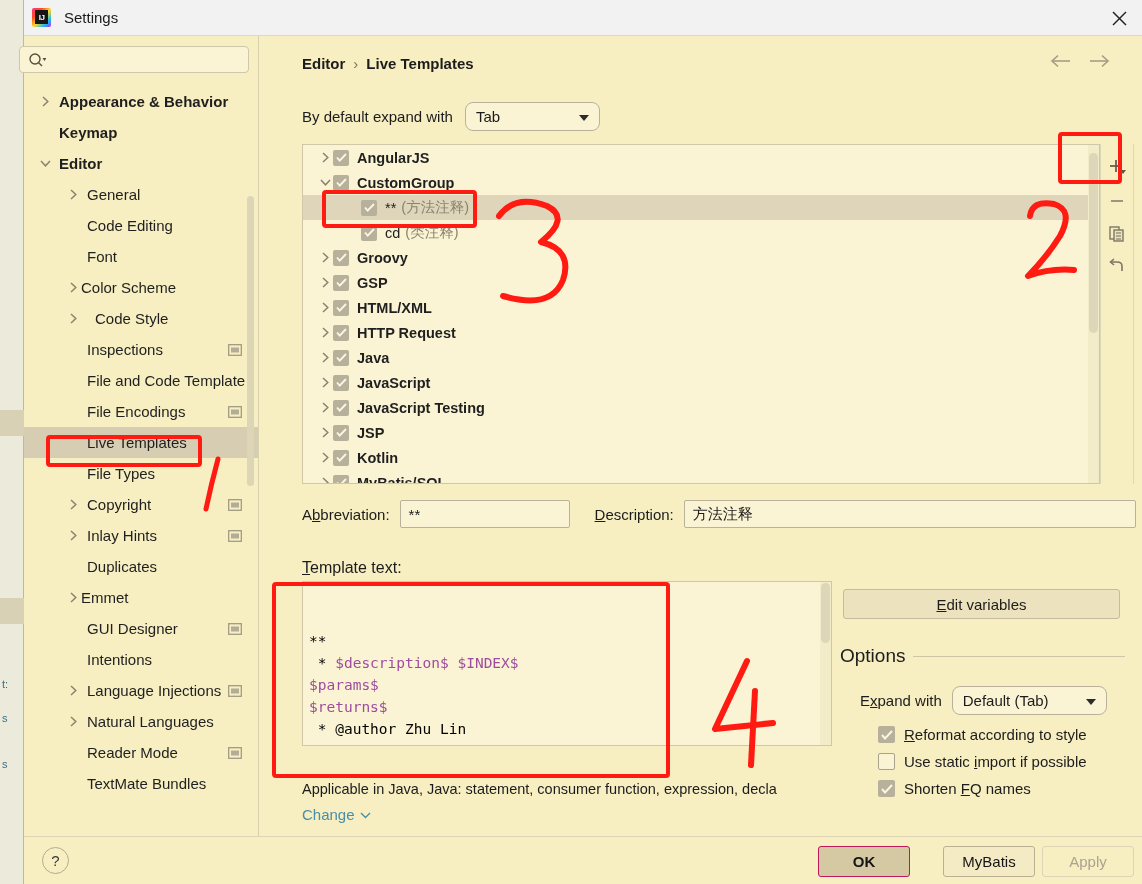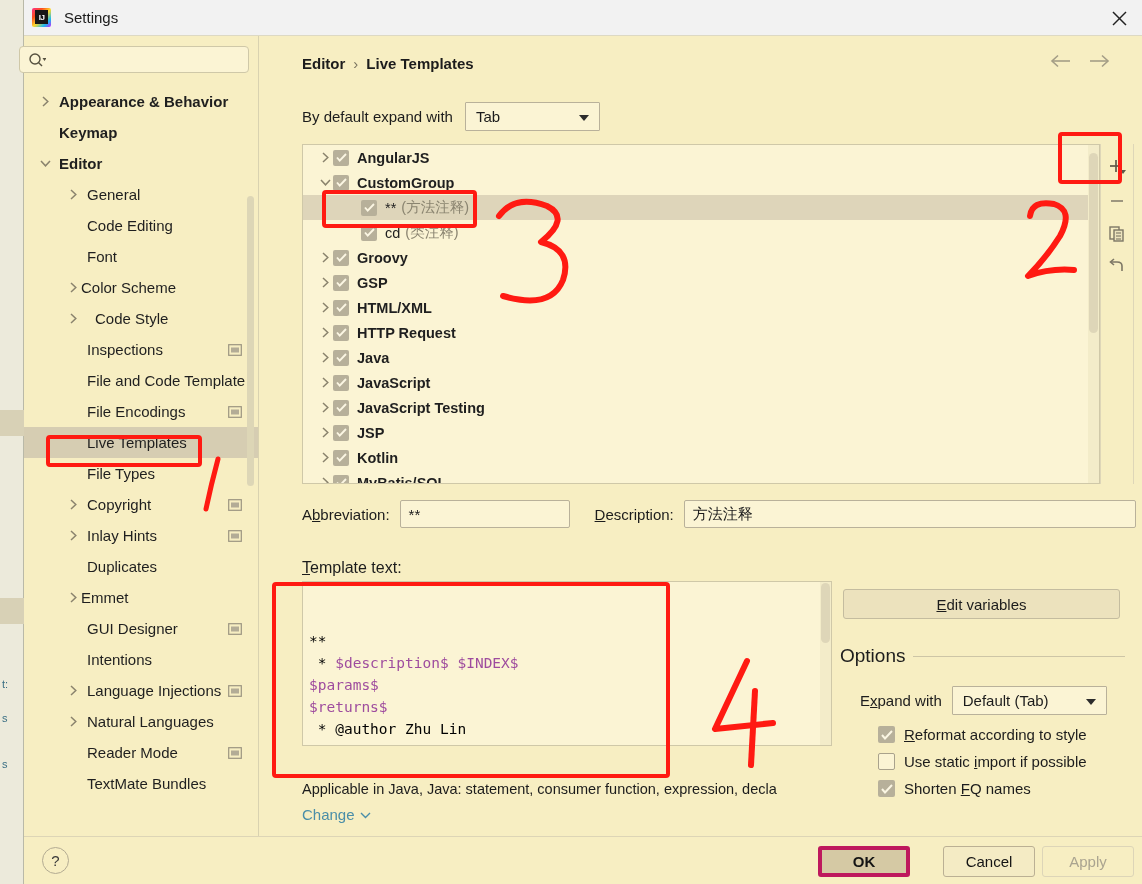--- a/index.html
+++ b/index.html
@@ -129,21 +129,21 @@
   }
   .nav-arrow { cursor: pointer; }
 
   .expandrow {
     position: absolute; left: 42px; top: 66px;
     display: flex; align-items: center; gap: 12px;
   }
   .expandrow-label { font-size: 15px; color: #1c1c1c; }
   .combo {
     height: 29px; background: #fbf4d4;
-    border: 1px solid #b9b19a; border-radius: 1px;
+    border: 1px solid #b9b19a; border-radius: 8px;
     display: flex; align-items: center;
     font-size: 15px; color: #1c1c1c;
     padding-left: 10px; cursor: pointer;
     position: relative;
   }
   .combo .caret {
     position: absolute; right: 10px; top: 50%;
     width: 0; height: 0; margin-top: -2px;
     border-left: 5px solid transparent;
     border-right: 5px solid transparent;
@@ -295,21 +295,21 @@
     font-size: 15px; color: #3a3a3a; cursor: pointer;
   }
   .btn {
     position: absolute; top: 9px; height: 31px;
     border-radius: 3px; font-size: 15px;
     display: flex; align-items: center; justify-content: center;
     cursor: pointer;
   }
   .btn-ok {
     right: 232px; width: 92px;
-    background: #d5c9a4; border: 4px solid #be185d; color: #141414;
+    background: #d5c9a4; border: 1px solid #be185d; color: #141414;
     font-weight: bold;
   }
   .btn-cancel {
     right: 107px; width: 92px;
     background: #f4ebc4; border: 1px solid #bbb094; color: #141414;
   }
   .btn-apply {
     right: 8px; width: 92px;
     background: #f7eec2; border: 1px solid #ddd5b8; color: #aaa490;
     cursor: default;
@@ -871,21 +871,21 @@
               <polyline points="1,5 4,8.5 11,1" fill="none" stroke="#fbf6e3" stroke-width="2"></polyline>
             </svg>
         </span>
         <span>Shorten <span class="u">F</span>Q names</span>
       </div>
     </div>
 
     <div class="bottombar">
       <div class="help-btn">?</div>
       <div class="btn btn-ok">OK</div>
-      <div class="btn btn-cancel">Cancel</div>
+      <div class="btn btn-cancel">MyBatis</div>
       <div class="btn btn-apply">Apply</div>
     </div>
   </div>
 
   <div class="anno anno-box" style="left:46px; top:435px; width:156px; height:32px;"></div>
   <svg class="anno" style="left:200px; top:455px;" width="40" height="60">
     <path d="M18 4 Q11 30 6 54" stroke="#ff1a12" stroke-width="5" fill="none" stroke-linecap="round"></path>
   </svg>
 
   <div class="anno anno-box" style="left:1058px; top:132px; width:64px; height:52px;"></div>

